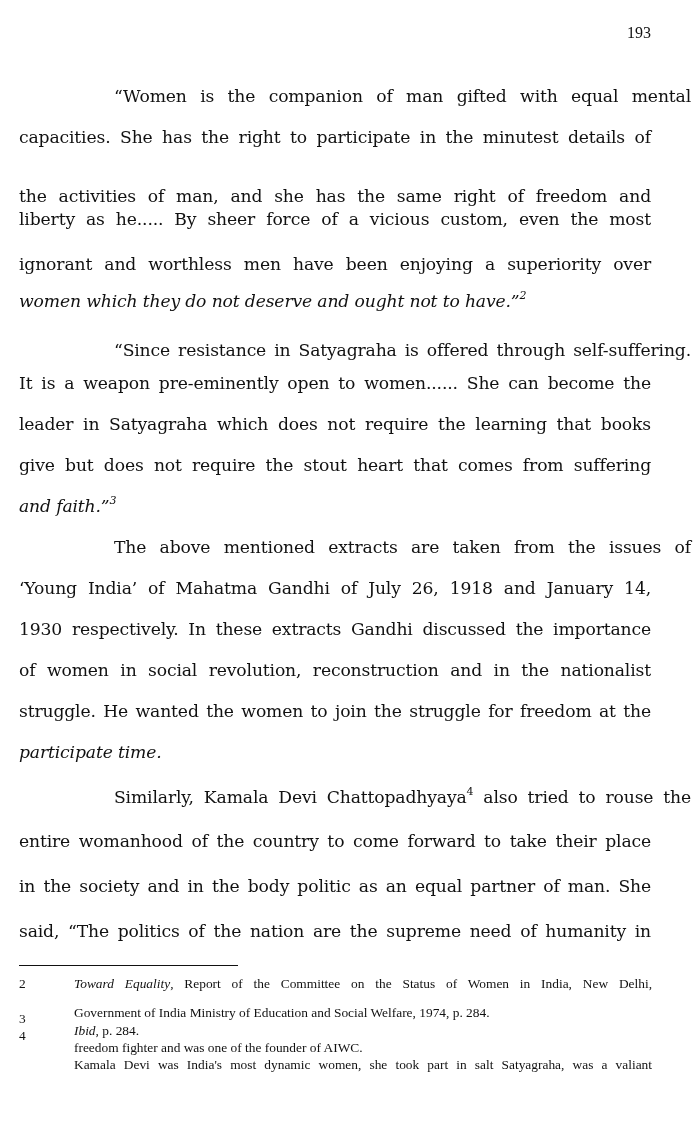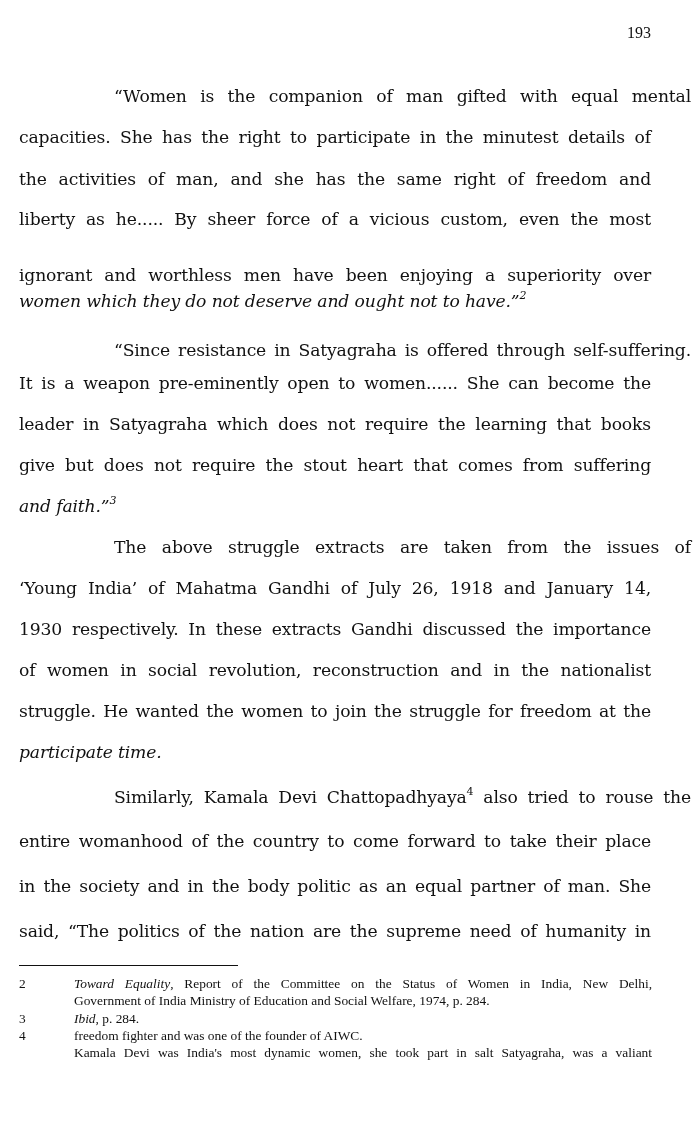--- a/index.html
+++ b/index.html
@@ -25,43 +25,43 @@
       position: absolute; left: 19px; top: 965px; width: 219px; height: 0;
       border-top: 1.3px solid #111;
     }
     .footnote {
       position: absolute; left: 19px; width: 633px;
       font-family: "Liberation Serif", serif; font-size: 13.4px; line-height: 17.4px;
     }
     .fn-num { position: absolute; left: 0; top: 0; }
     .fn-text { position: absolute; left: 55px; width: 578px; }
     .fn-line { display: block; white-space: nowrap; text-align: justify; text-align-last: justify; }
-    .fn-line.last { text-align-last: left; }
+    .fn-line.last { text-align-last: left; margin-top: 12px; }
     em { }
   </style>
 </head>
 <body>
 
 <div class="page-number">193</div>
 
 <div>
   <div class="line indent" style="top:85px"><span>“Women is the companion of man gifted with equal mental</span></div>
   <div class="line" style="top:126px"><span>capacities.  She has the right to participate in the minutest details of</span></div>
-  <div class="line" style="top:168px"><span>the activities of man, and she has the same right of freedom and</span></div>
+  <div class="line" style="top:185px"><span>the activities of man, and she has the same right of freedom and</span></div>
   <div class="line" style="top:208px"><span>liberty as he..... By sheer force of a vicious custom, even the most</span></div>
-  <div class="line" style="top:264px"><span>ignorant and worthless men have been enjoying a superiority over</span></div>
+  <div class="line" style="top:253px"><span>ignorant and worthless men have been enjoying a superiority over</span></div>
   <div class="line last" style="top:290px"><span>women which they do not deserve and ought not to have.”</span><sup>2</sup></div>
 
   <div class="line indent" style="top:339px"><span>“Since resistance in Satyagraha is offered through self-suffering.</span></div>
   <div class="line" style="top:372px"><span>It is a weapon pre-eminently open to women...... She can become the</span></div>
   <div class="line" style="top:413px"><span>leader in Satyagraha which does not require the learning that books</span></div>
   <div class="line" style="top:454px"><span>give but does not require the stout heart that comes from suffering</span></div>
   <div class="line last" style="top:495px"><span>and faith.”</span><sup>3</sup></div>
 
-  <div class="line indent" style="top:536px"><span>The above struggle extracts are taken from the issues of</span></div>
+  <div class="line indent" style="top:536px"><span>The above mentioned extracts are taken from the issues of</span></div>
   <div class="line" style="top:577px"><span>‘Young India’ of Mahatma Gandhi of July 26, 1918 and January 14,</span></div>
   <div class="line" style="top:618px"><span>1930 respectively.  In these extracts Gandhi discussed the importance</span></div>
   <div class="line" style="top:659px"><span>of women in social revolution, reconstruction and in the nationalist</span></div>
   <div class="line" style="top:700px"><span>struggle.  He wanted the women to join the struggle for freedom at the</span></div>
   <div class="line last" style="top:741px"><span>participate time.</span></div>
 
   <div class="line indent" style="top:786px"><span>Similarly, Kamala Devi Chattopadhyaya</span><sup>4</sup><span> also tried to rouse the</span></div>
   <div class="line" style="top:830px"><span>entire womanhood of the country to come forward to take their place</span></div>
   <div class="line" style="top:875px"><span>in the society and in the body politic as an equal partner of man.  She</span></div>
   <div class="line" style="top:920px"><span>said, “The politics of the nation are the supreme need of humanity in</span></div>

